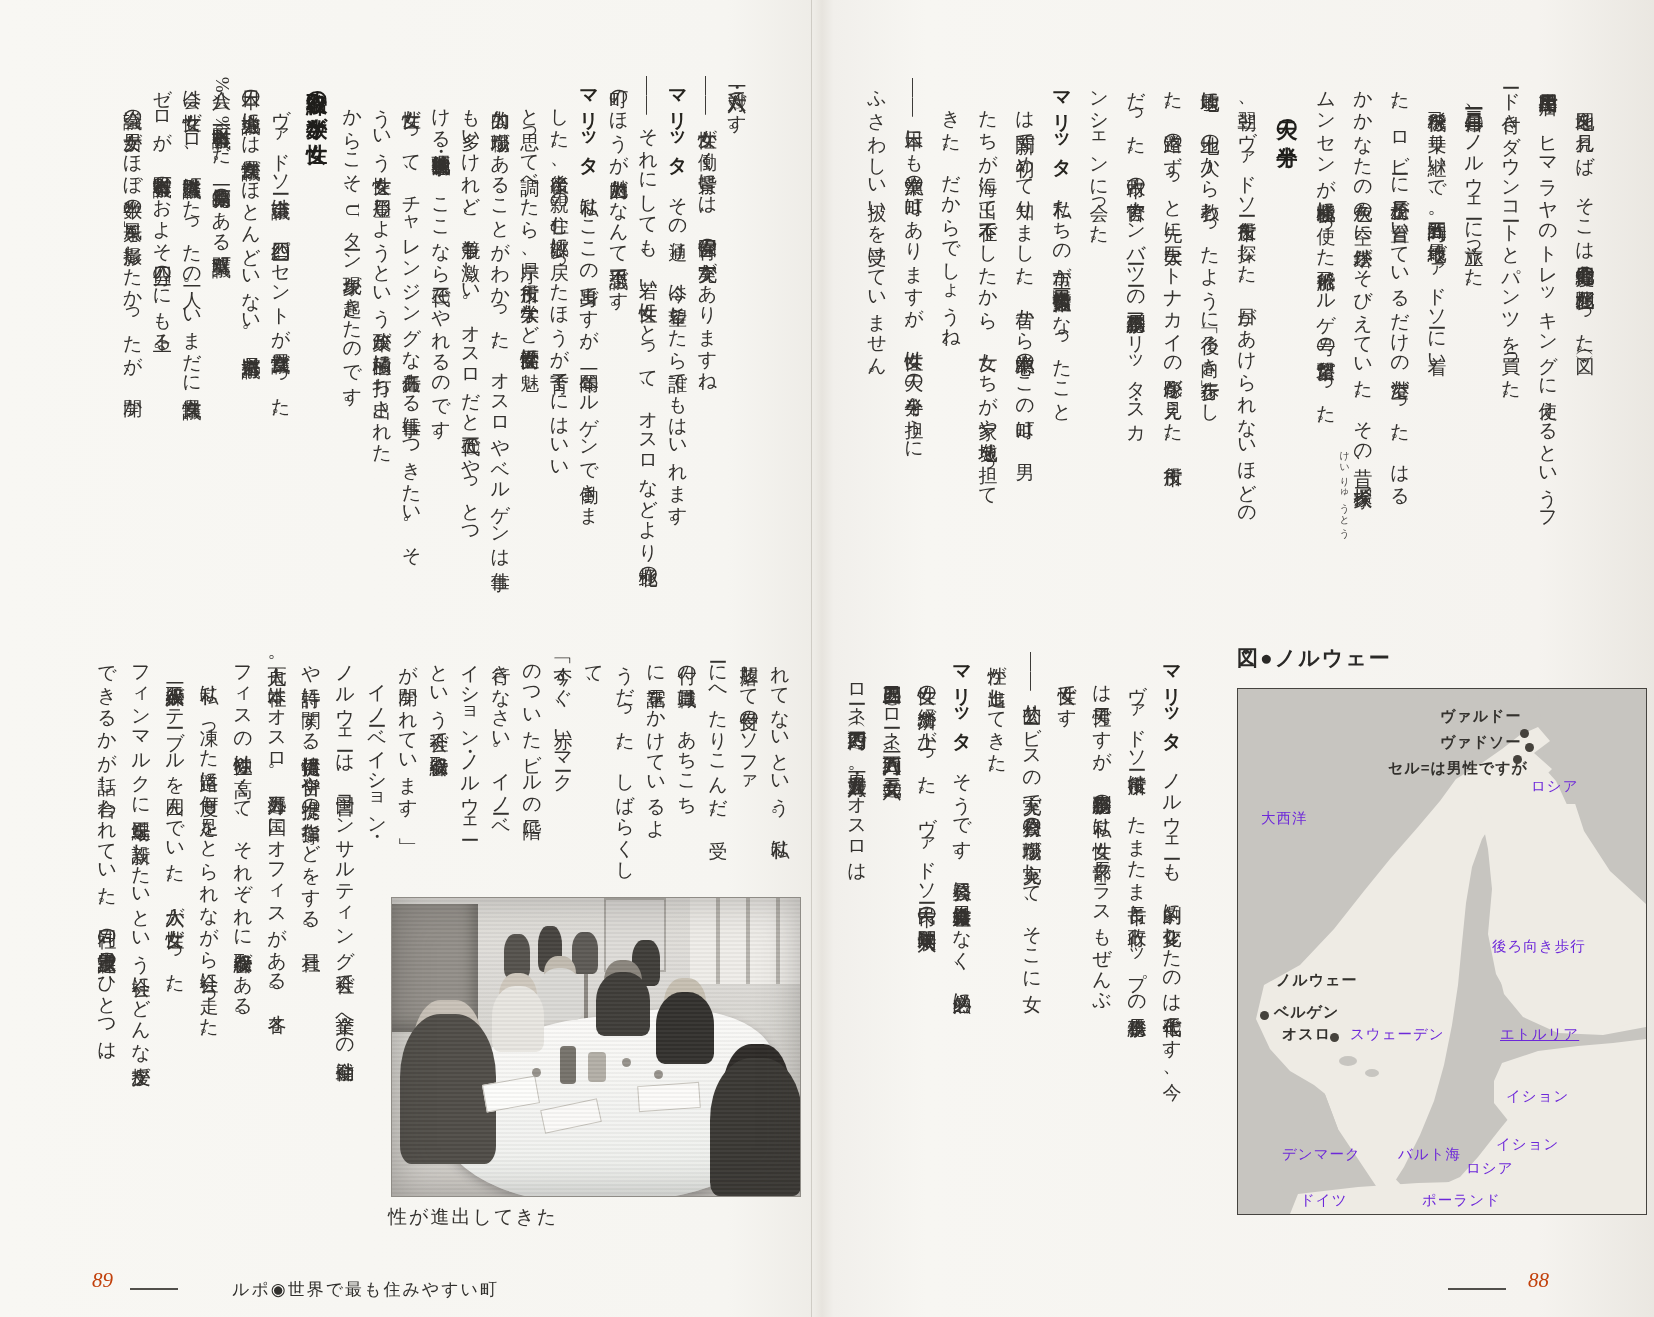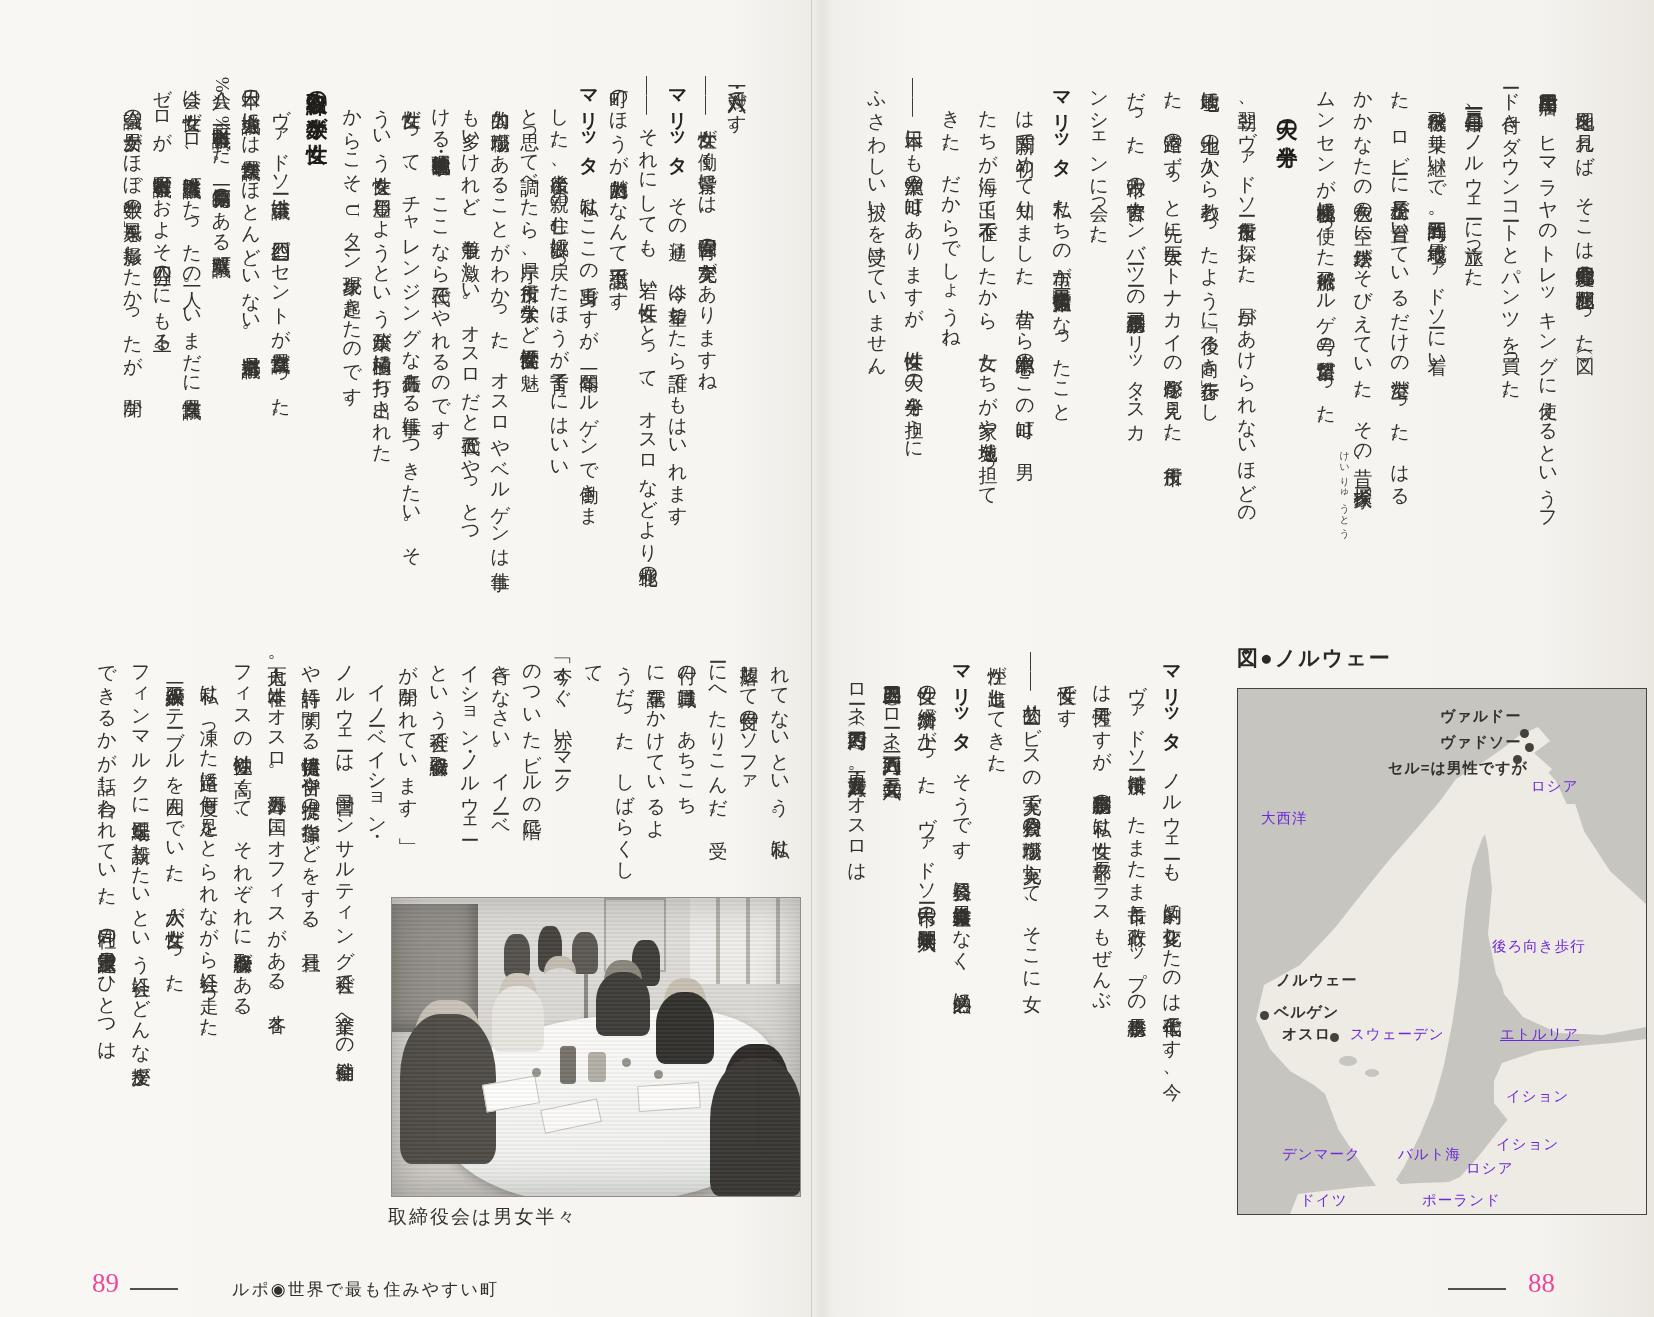--- a/index.html
+++ b/index.html
@@ -54,21 +54,21 @@
   .photo .grain{
     position:absolute;left:0;top:0;width:100%;height:100%;
     background:repeating-linear-gradient(0deg,rgba(255,255,255,.04) 0 2px,rgba(0,0,0,.04) 2px 4px);
     box-shadow:inset 0 0 40px rgba(60,58,54,.35);
   }
   .caption{
     position:absolute;left:388px;top:1204px;font-family:"Liberation Sans",sans-serif;
     font-size:19px;color:#33312e;letter-spacing:2px;
   }
   
-  .page-num{position:absolute;font-family:"Liberation Serif",serif;font-size:27px;color:#ec4899;}
+  .page-num{position:absolute;font-family:"Liberation Serif",serif;font-style:italic;font-size:21px;color:#c2410c;}
   .footer-rule{position:absolute;height:2px;background:#514f4b;}
   .footer-title{
     position:absolute;font-family:"Liberation Sans",sans-serif;font-size:17px;
     color:#302f2c;letter-spacing:2px;
   }
 </style>
 </head>
 <body>
 
 <div class="gutter-line"></div>
@@ -239,17 +239,17 @@
   <div style="position:absolute;left:196px;top:154px;width:18px;height:30px;background:#b3afa7;border-radius:4px;"></div>
   <div style="position:absolute;left:92px;top:182px;width:52px;height:26px;background:#fdfdfb;border:1px solid #c6c3bc;transform:rotate(-10deg);"></div>
   <div style="position:absolute;left:246px;top:186px;width:60px;height:24px;background:#fcfbf9;border:1px solid #c6c3bc;transform:rotate(-4deg);"></div>
   <div style="position:absolute;left:150px;top:206px;width:56px;height:22px;background:#fbfaf8;border:1px solid #c6c3bc;transform:rotate(-12deg);"></div>
   <div style="position:absolute;left:140px;top:170px;width:9px;height:9px;border-radius:50%;background:#96928b;"></div>
   <div style="position:absolute;left:230px;top:160px;width:9px;height:9px;border-radius:50%;background:#96928b;"></div>
   <div style="position:absolute;left:262px;top:172px;width:9px;height:9px;border-radius:50%;background:#96928b;"></div>
   <div class="grain"></div>
 </div>
 
-<div class="caption">取締役会は男女半々</div>
+<div class="caption">性が進出してきた</div>
 
 <div class="page-num" style="left:92px;top:1268px;">89</div>
 <div class="footer-rule" style="left:130px;top:1288px;width:48px;"></div>
 <div class="footer-title" style="left:196px;top:1278px;margin-left:36px;">ルポ◉世界で最も住みやすい町</div>
 
 </body></html>

